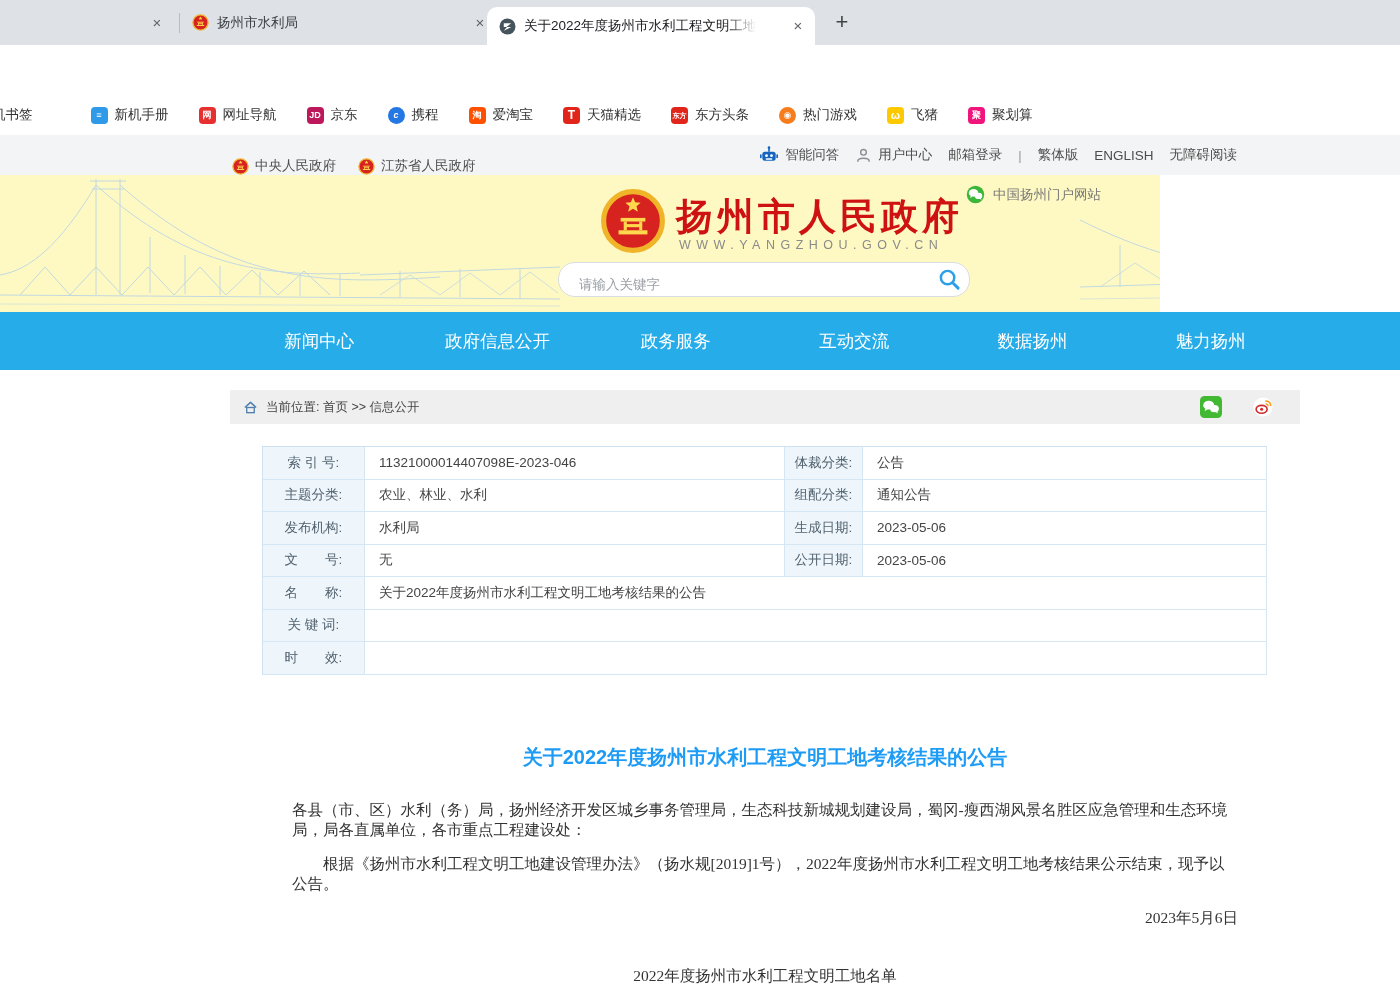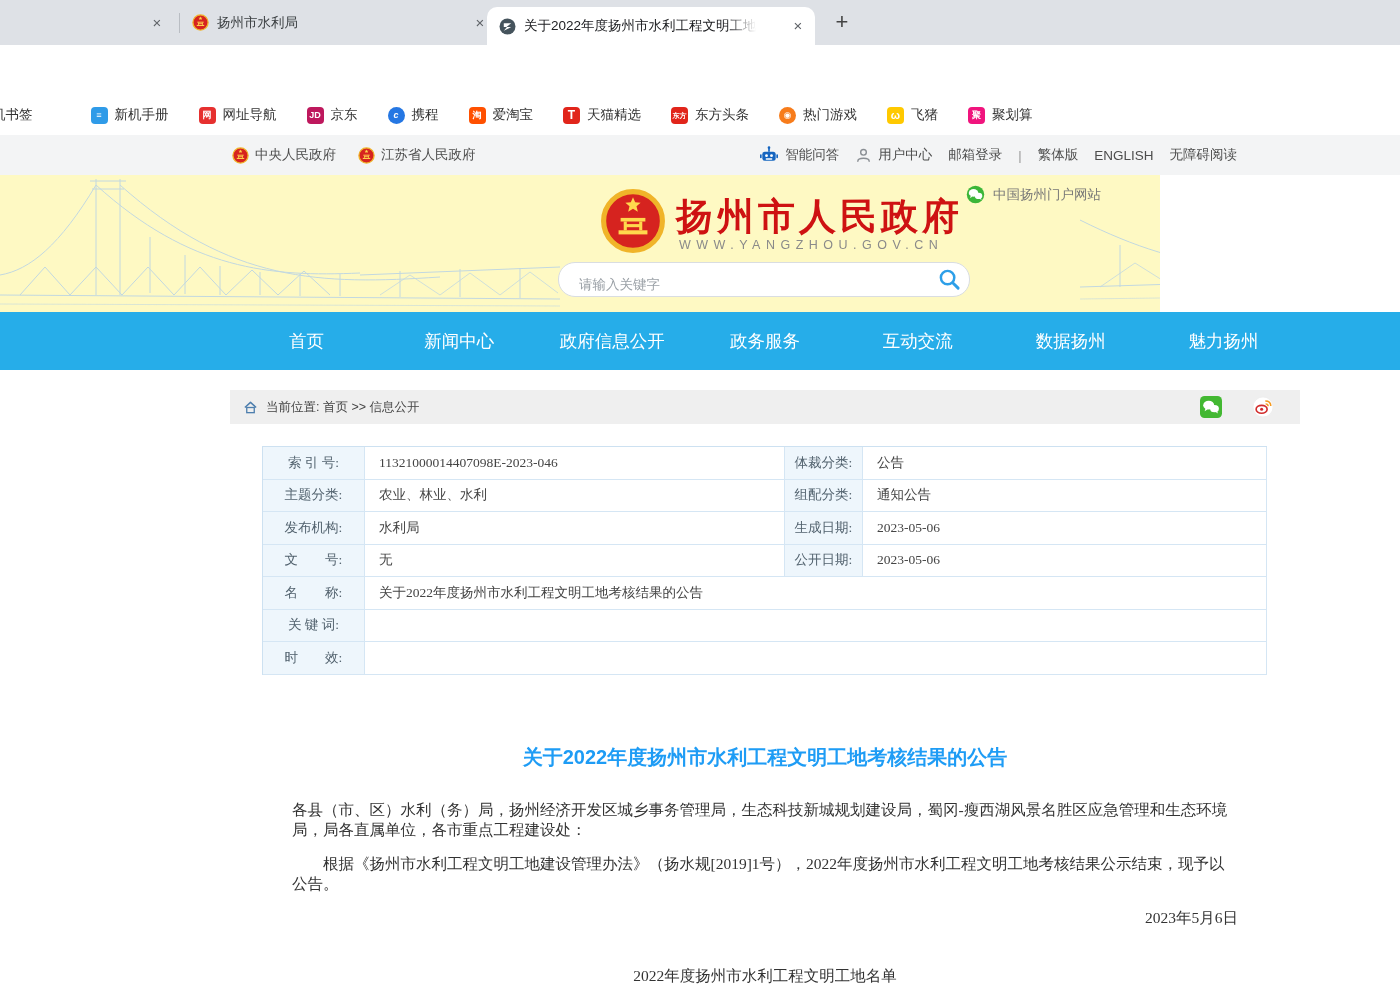--- a/index.html
+++ b/index.html
@@ -37,21 +37,21 @@
              display:flex;align-items:center;}
   .bm{display:flex;align-items:center;margin-right:30px;cursor:pointer;}
   .bm-label{font-size:13.5px;color:#333;white-space:nowrap;}
   .bm-badge{width:17px;height:17px;border-radius:4px;margin-right:7px;color:#fff;
             font-size:9px;font-weight:bold;display:flex;align-items:center;justify-content:center;
             overflow:hidden;line-height:1;}
   .bm-first{margin-left:-8px;}
 
   
   .utilitybar{position:absolute;left:0;top:135px;width:1400px;height:40px;background:#f3f4f5;}
-  .util-left{position:absolute;left:232px;top:0;height:40px;display:flex;align-items:center;gap:22px;}
+  .util-left{position:absolute;left:232px;top:0;height:40px;display:flex;align-items:flex-end;gap:22px;}
   .util-right{position:absolute;right:163px;top:0;height:40px;display:flex;align-items:center;gap:16px;}
   .util-link{display:flex;align-items:center;gap:6px;font-size:13.5px;color:#4d4d4d;cursor:pointer;white-space:nowrap;}
   .util-pipe{color:#999;font-size:13px;}
 
   
   .banner{position:absolute;left:0;top:175px;width:1160px;height:137px;background:#fef9c3;overflow:hidden;}
   .sketch{position:absolute;top:0;opacity:.75;}
   .emblem-big{position:absolute;left:600px;top:13px;width:66px;height:66px;}
   .site-name{position:absolute;left:676px;top:17px;font-size:37px;font-weight:bold;color:#ce1212;
              letter-spacing:4px;white-space:nowrap;}
@@ -74,21 +74,21 @@
   
   .breadcrumb{position:absolute;left:230px;top:390px;width:1070px;height:34px;background:#efefef;
               display:flex;align-items:center;}
   .crumb-text{font-size:12.5px;color:#444;margin-left:8px;}
   .crumb-icons{margin-left:auto;margin-right:26px;display:flex;gap:30px;align-items:center;}
   .share-sq{width:22px;height:22px;cursor:pointer;}
 
   
   .infotable{position:absolute;left:262px;top:446px;width:1004px;border-top:1px solid #cde1f1;
              border-left:1px solid #cde1f1;font-size:13.5px;}
-  .trow{display:grid;grid-template-columns:102px 420px 78px 404px;font-family:Liberation Serif, serif;}
+  .trow{display:grid;grid-template-columns:102px 420px 78px 404px;}
   .trow.full{grid-template-columns:102px 902px;}
   .tcell{height:32.5px;border-right:1px solid #d5e6f4;border-bottom:1px solid #d5e6f4;
          display:flex;align-items:center;box-sizing:border-box;}
   .tlabel{background:#eef6fc;color:#52626e;justify-content:center;white-space:pre;}
   .tvalue{color:#444;padding-left:14px;background:#fff;}
 
   
   .art-title{position:absolute;left:230px;top:744px;width:1070px;text-align:center;
              font-size:20px;font-weight:bold;color:#1e9cf5;}
   .art-body{font-family:"Liberation Serif","DejaVu Serif",serif;color:#333;font-size:15.5px;line-height:20px;}
@@ -333,21 +333,20 @@
       <svg width="23" height="23" viewBox="0 0 24 24">
         <circle cx="10" cy="10" r="7" fill="none" stroke="#2d9fe8" stroke-width="2.6"></circle>
         <line x1="15.6" y1="15.6" x2="21" y2="21" stroke="#2d9fe8" stroke-width="3" stroke-linecap="round"></line>
       </svg>
     </div>
   </div>
 </div>
 
 <div class="nav">
   <div class="nav-inner">
-    <div class="nav-item">首页</div>
     <div class="nav-item">新闻中心</div>
     <div class="nav-item">政府信息公开</div>
     <div class="nav-item">政务服务</div>
     <div class="nav-item">互动交流</div>
     <div class="nav-item">数据扬州</div>
     <div class="nav-item">魅力扬州</div>
   </div>
 </div>
 
 <div class="breadcrumb">

